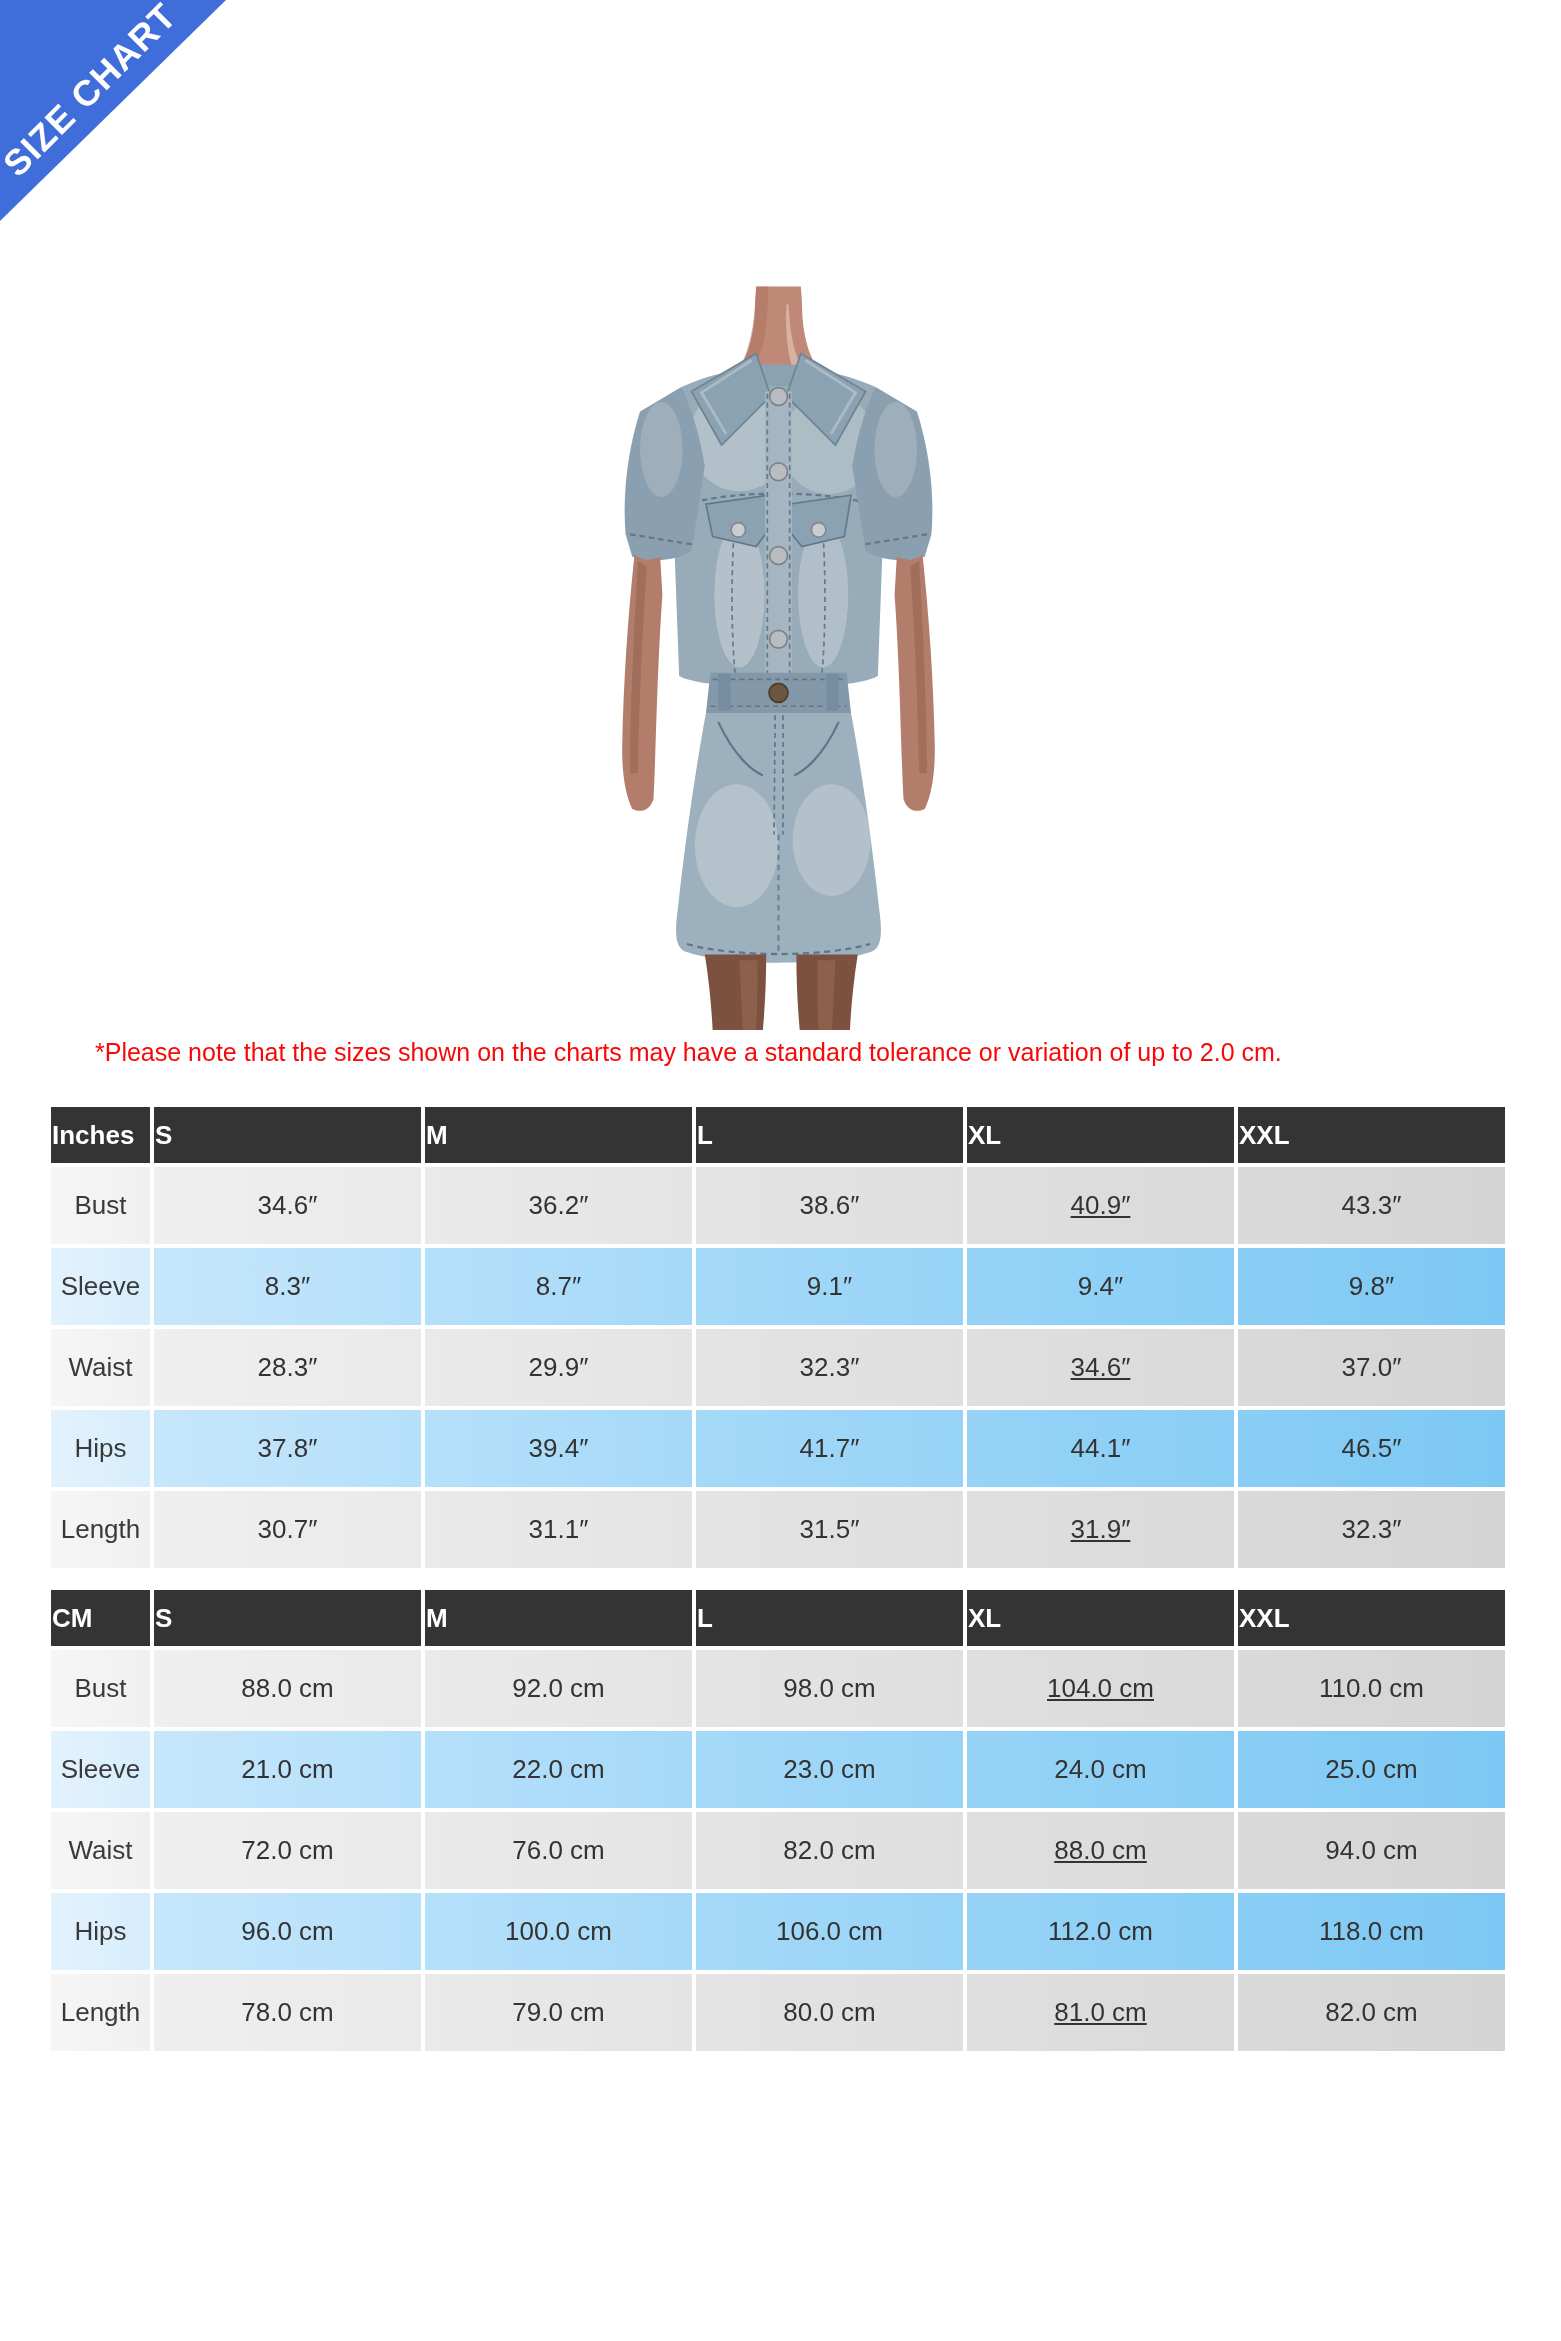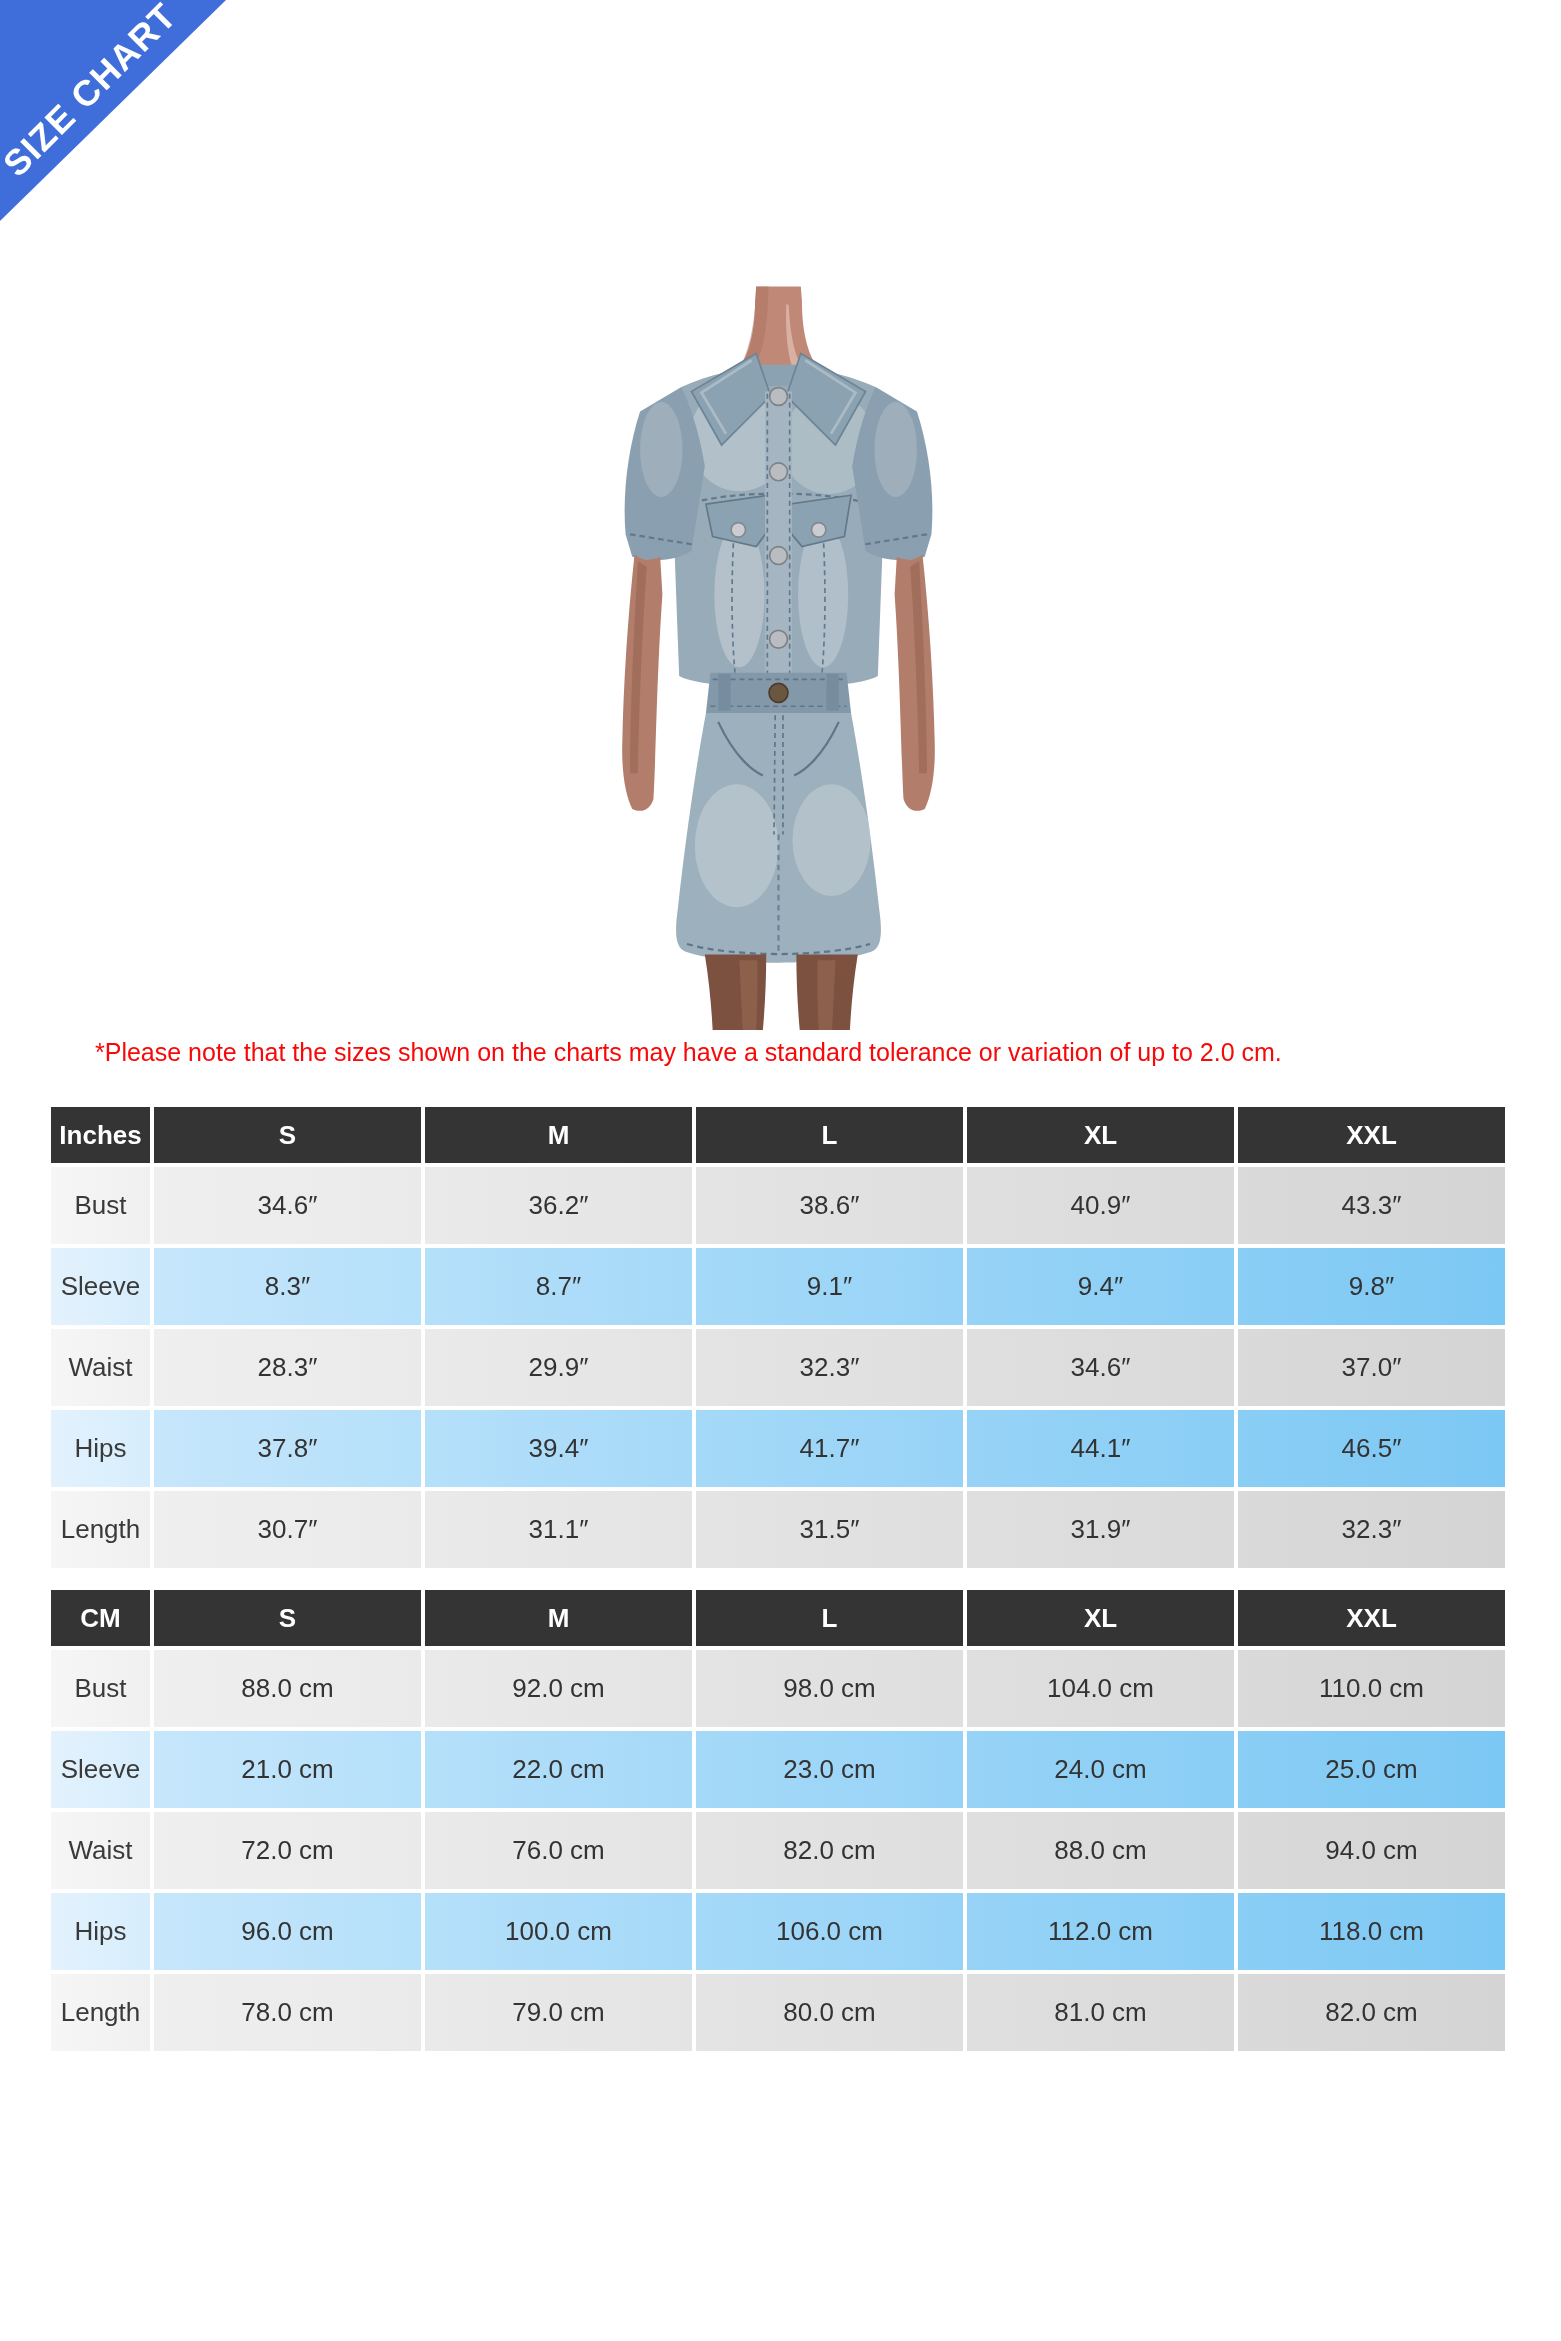--- a/index.html
+++ b/index.html
@@ -31,33 +31,33 @@
   }
   
   table.size-table{
     position:absolute;left:47px;width:1462px;
     border-collapse:separate;border-spacing:4.5px;table-layout:fixed;
   }
   table.t-inches{top:1103px;}
   table.t-cm{top:1586px;}
   .size-table th{
     height:54px;background:#343434;color:#ffffff;
-    font-size:26px;font-weight:bold;text-align:center;vertical-align:middle;
+    font-size:26px;font-weight:bold;text-align:left;vertical-align:middle;
   }
   .size-table th.unit{width:97px;}
   .size-table td{
     height:75px;font-size:26px;color:#333333;
     text-align:center;vertical-align:middle;
   }
   .size-table td.label{color:#3a3a3a;text-align:center;}
   tr.gray td:nth-child(1){background:linear-gradient(90deg,#f6f6f6,#f0f0f0);}
   tr.gray td:nth-child(2){background:linear-gradient(90deg,#efefef,#eaeaea);}
   tr.gray td:nth-child(3){background:linear-gradient(90deg,#eaeaea,#e4e4e4);}
   tr.gray td:nth-child(4){background:linear-gradient(90deg,#e4e4e4,#dfdfdf);}
-  tr.gray td:nth-child(5){background:linear-gradient(90deg,#dfdfdf,#dadada);}
+  tr.gray td:nth-child(5){background:linear-gradient(90deg,#dfdfdf,#dadada);text-decoration:underline;}
   tr.gray td:nth-child(6){background:linear-gradient(90deg,#dadada,#d4d4d4);}
   tr.blue td:nth-child(1){background:linear-gradient(90deg,#e3f2fd,#d6edfc);}
   tr.blue td:nth-child(2){background:linear-gradient(90deg,#c6e6fb,#b5e0fa);margin-left:24px;}
   tr.blue td:nth-child(3){background:linear-gradient(90deg,#b5e0fa,#a5d9f8);}
   tr.blue td:nth-child(4){background:linear-gradient(90deg,#a5d9f8,#97d3f7);}
   tr.blue td:nth-child(5){background:linear-gradient(90deg,#97d3f7,#8acef5);}
   tr.blue td:nth-child(6){background:linear-gradient(90deg,#8acef5,#7cc8f4);}
 </style>
 </head>
 <body>

